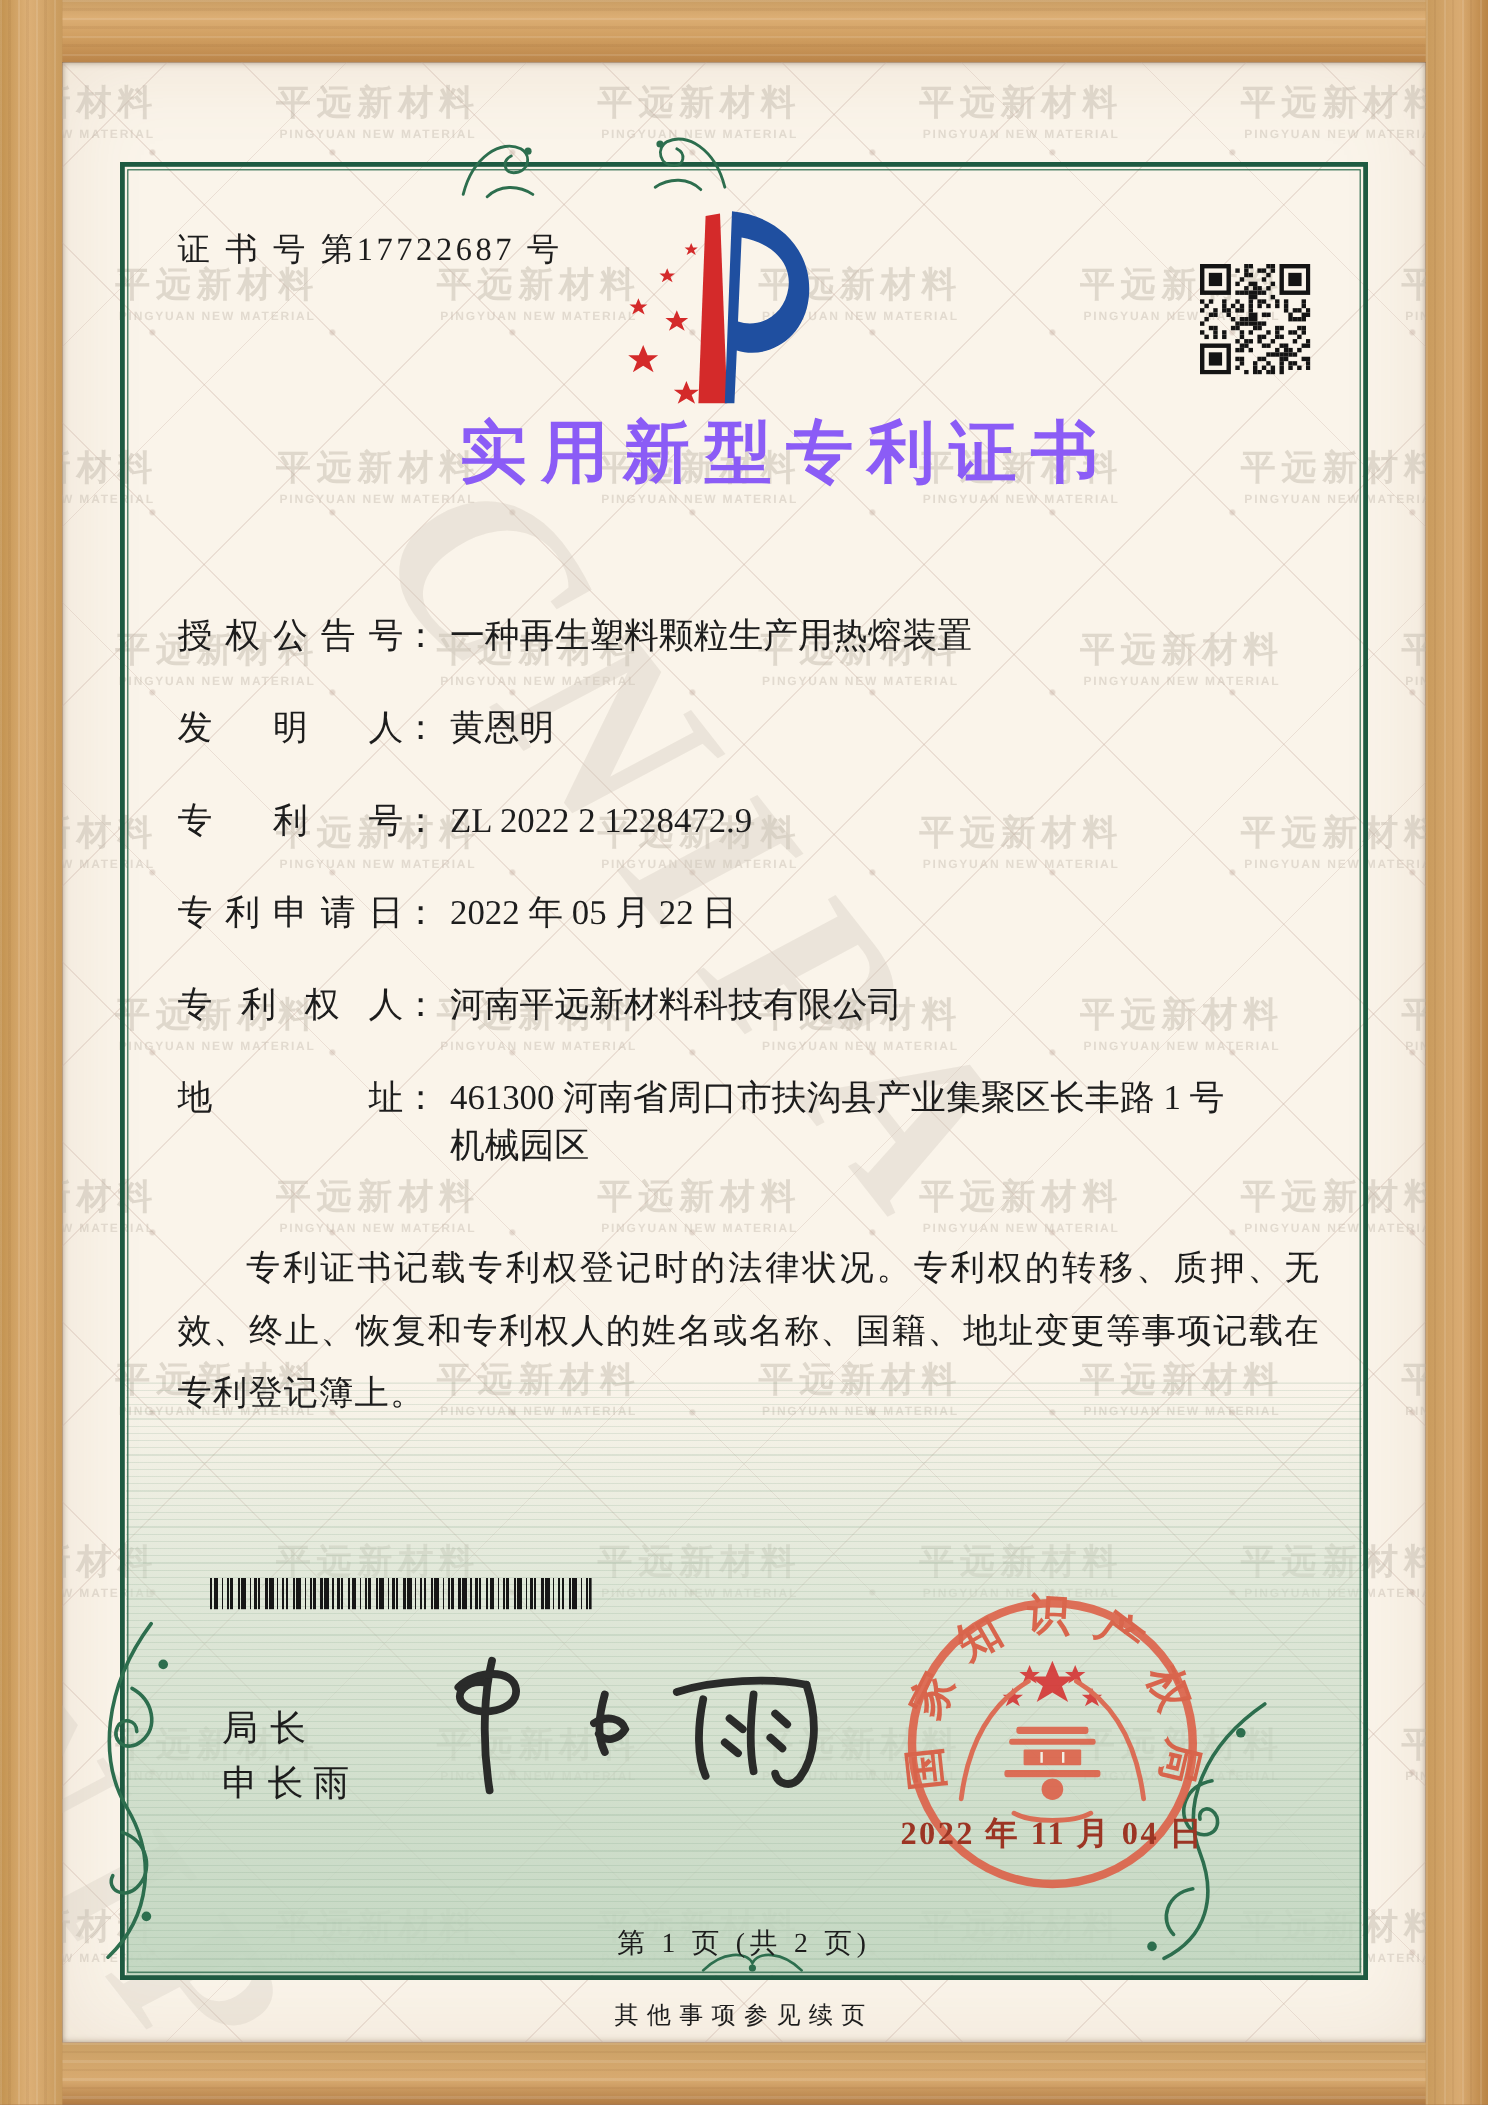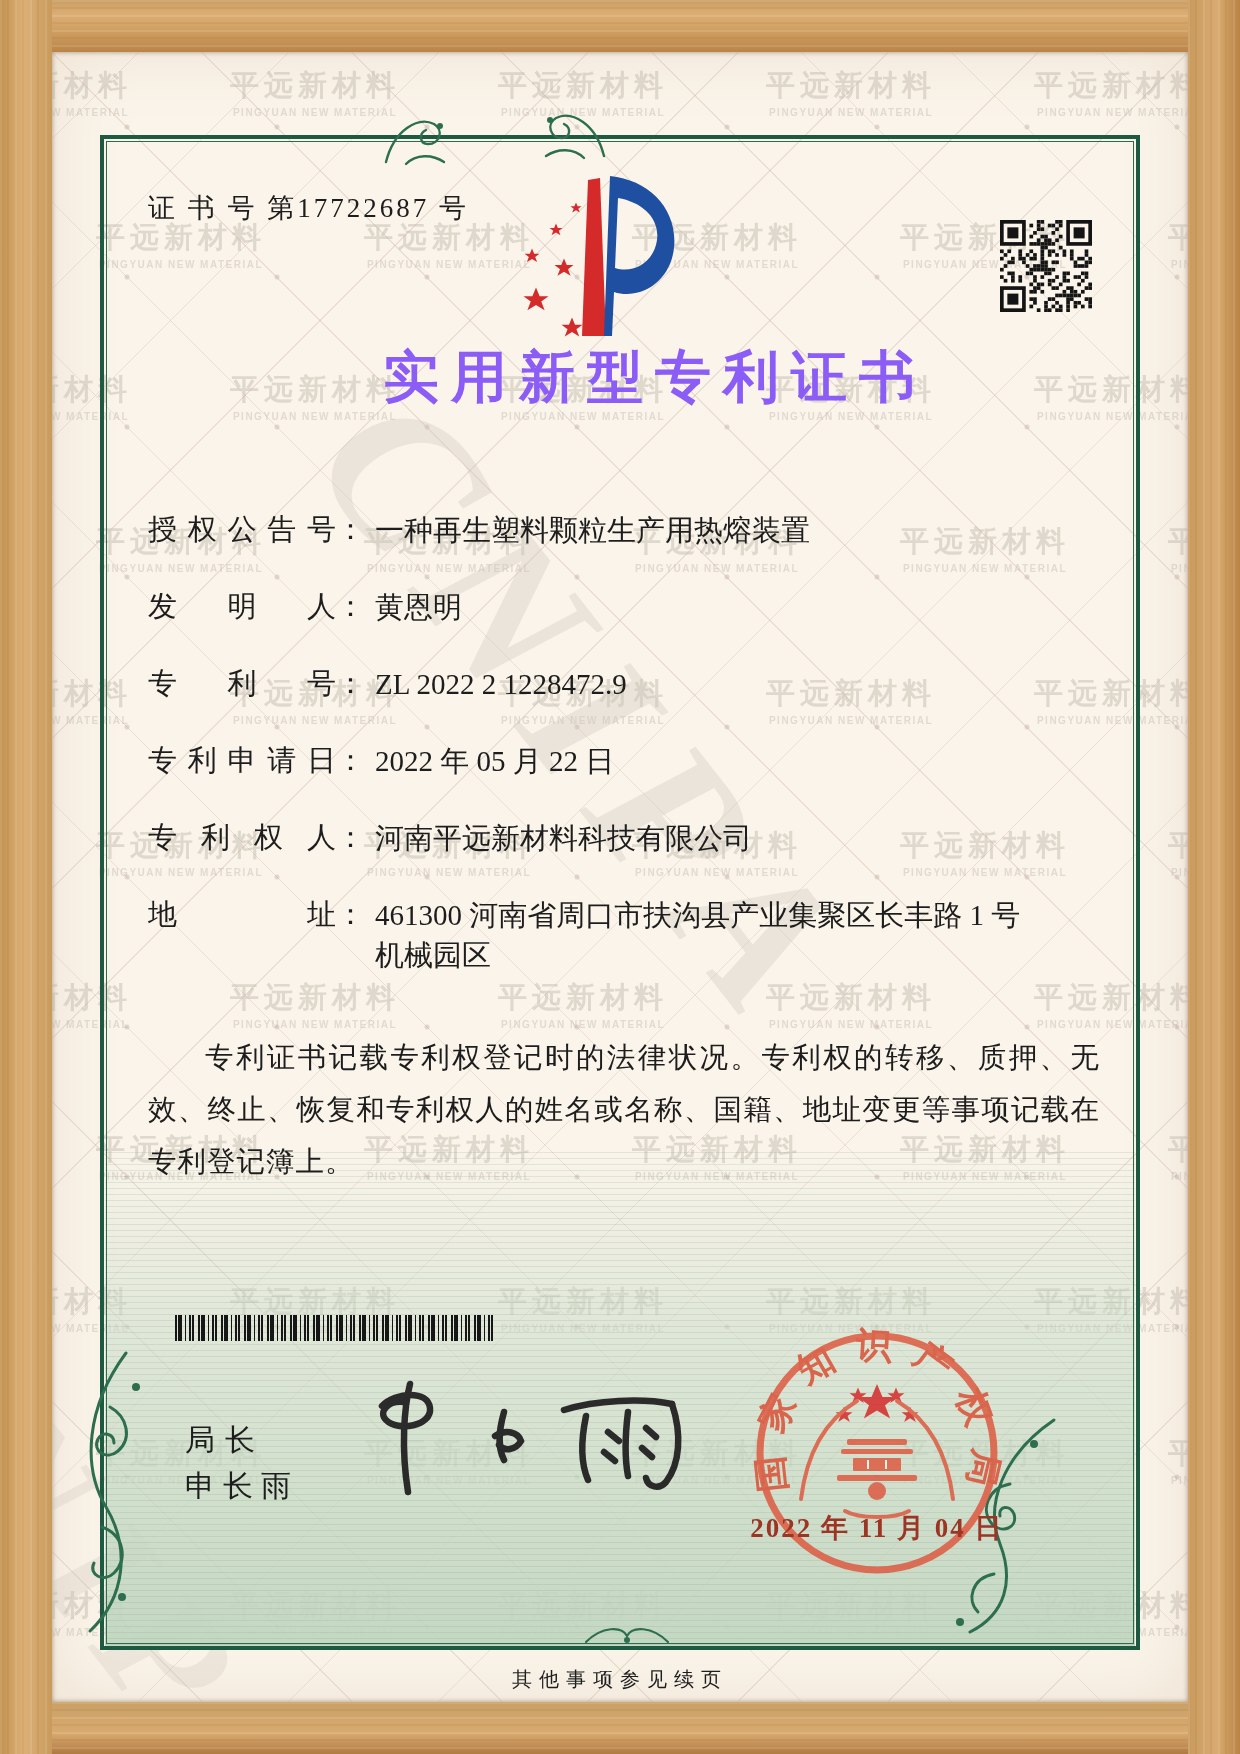--- a/index.html
+++ b/index.html
@@ -621,16 +621,17 @@
             <path d="M54,176 C60,128 80,96 110,78"></path>
             <path d="M206,176 C200,128 180,96 150,78"></path>
             <path d="M98,188 C112,196 148,196 162,188"></path>
             <rect x="120" y="137" width="2" height="9" stroke="none" fill="#faf4ea"></rect>
             <rect x="138" y="137" width="2" height="9" stroke="none" fill="#faf4ea"></rect>
           </g>
         </g>
       </svg>
       <div class="seal-date">2022 年 11 月 04 日</div>
 
+      <div class="page-footer">第 1 页 (共 2 页)</div>
       <div class="cont-note">其他事项参见续页</div>
     </div>
   </div>
 </div>
 
 </body></html>

